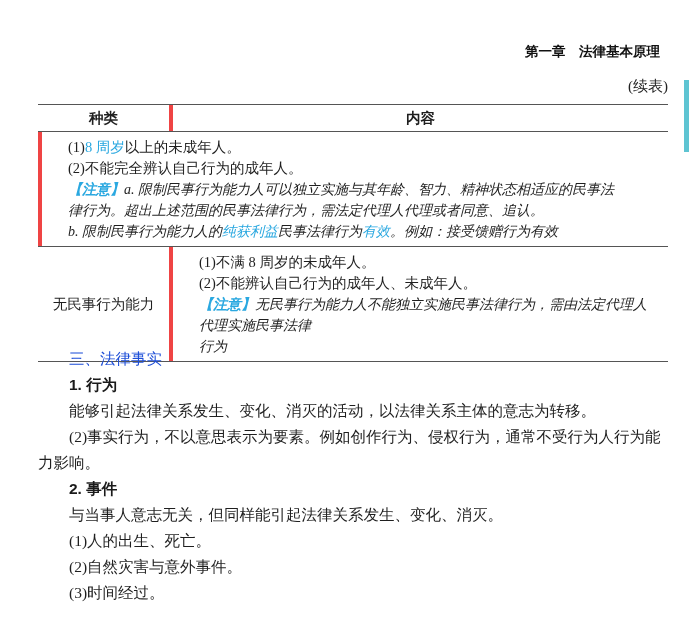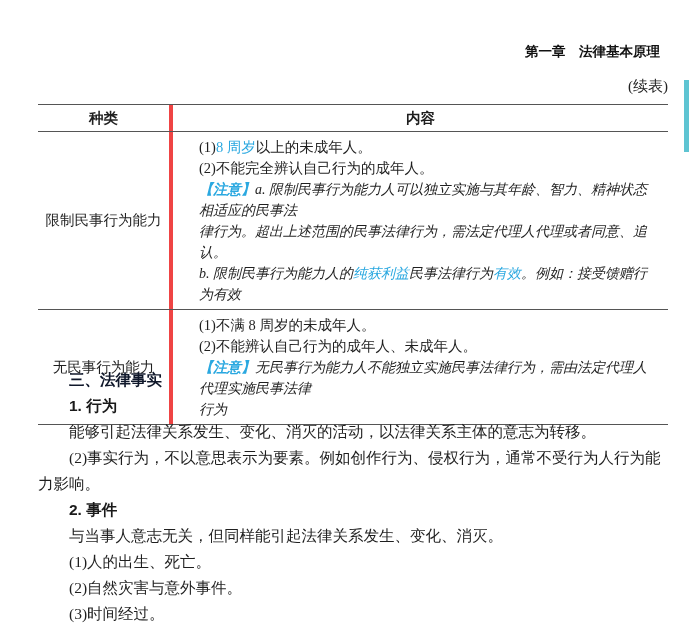--- a/index.html
+++ b/index.html
@@ -53,21 +53,21 @@
   .blue{color:#2aa8e0;}
   .bold{font-weight:bold;}
   
   .main{
     position:absolute;left:38px;top:346px;width:632px;
     font-size:15.5px;line-height:26px;
   }
   .indent{padding-left:31px;}
   .sec-heading{
     font-family:"Liberation Sans","DejaVu Sans",sans-serif;
-    font-weight:bold;color:#0f172a;font-size:15.5px;margin-top:21px;
+    font-weight:normal;color:#1d4ed8;font-size:15.5px;
   }
   .item-title{
     font-family:"Liberation Sans","DejaVu Sans",sans-serif;
     font-weight:bold;color:#1a1a1a;
   }
   .para{color:#1f1f1f;}
 </style>
 </head>
 <body>
 
@@ -75,21 +75,20 @@
 <div class="continued">(续表)</div>
 <div class="cyan-bar"></div>
 
 <div class="tbl">
   <div class="t-row t-head">
     <div class="t-cat">种类</div>
     <div class="t-content">内容</div>
   </div>
 
   <div class="t-row">
-    <div class="t-cat">限制民事行为能力</div>
     <div class="t-content">
       <div class="t-line"><span>(1)</span><span class="blue">8 周岁</span><span>以上的未成年人。</span></div>
       <div class="t-line">(2)不能完全辨认自己行为的成年人。</div>
       <div class="t-line kai"><span class="blue bold">【注意】</span><span>a. 限制民事行为能力人可以独立实施与其年龄、智力、精神状态相适应的民事法</span></div>
       <div class="t-line kai">律行为。超出上述范围的民事法律行为，需法定代理人代理或者同意、追认。</div>
       <div class="t-line kai"><span>b. 限制民事行为能力人的</span><span class="blue">纯获利益</span><span>民事法律行为</span><span class="blue">有效</span><span>。例如：接受馈赠行为有效</span></div>
     </div>
   </div>
 
   <div class="t-row">

